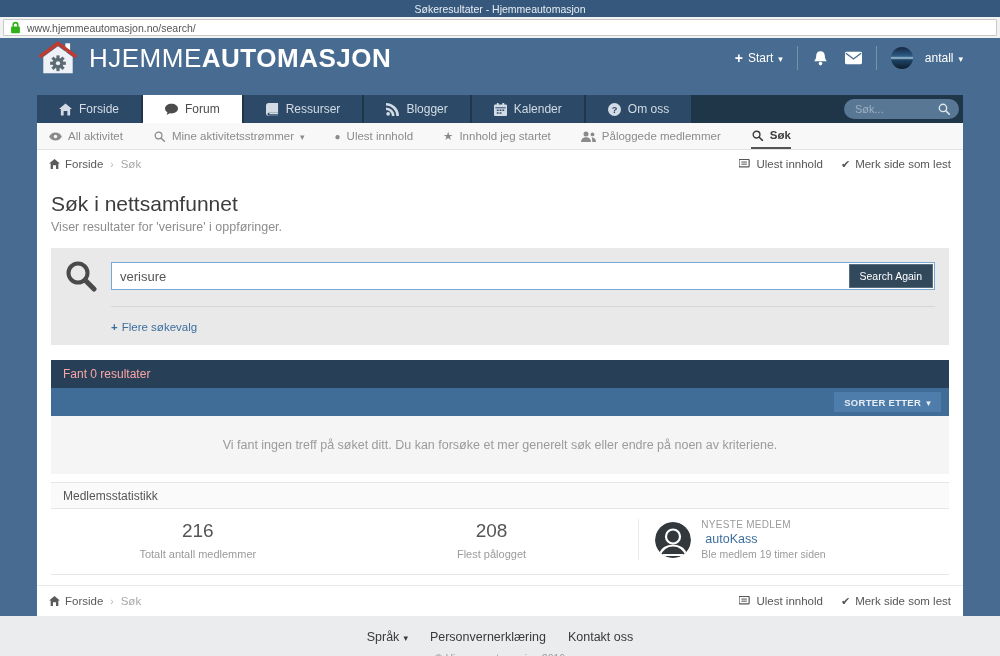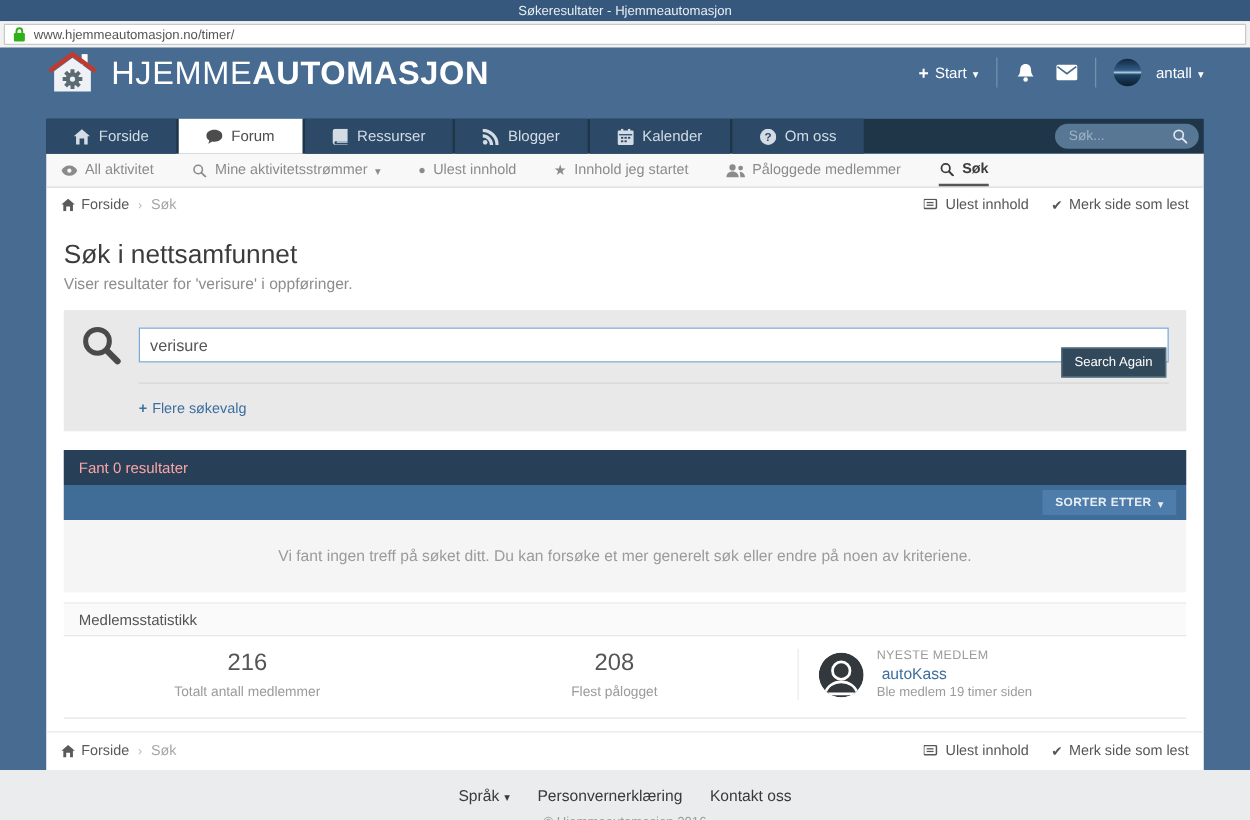--- a/index.html
+++ b/index.html
@@ -71,21 +71,21 @@
   .page-title { font-size:21px; font-weight:400; color:#3c3c3c; }
   .page-sub { font-size:12.5px; color:#8d8d8d; margin-top:4px; }
 
   
   .search-panel { margin:2px 14px 0; background:#e9e9e9; padding:12px 14px 10px; }
   .sp-top { display:flex; align-items:center; gap:14px; }
   .big-mag { width:32px; height:32px; color:#4a4a4a; flex:0 0 auto; }
   .sp-input-wrap { position:relative; flex:1; }
   .sp-input { width:100%; height:28px; border:1px solid #79a8d8; background:#fff;
     font-size:13px; color:#555; padding:0 92px 0 8px; outline:none; font-family:inherit; }
-  .sp-btn { position:absolute; right:2px; top:16px; height:24px; padding:0 10px;
+  .sp-btn { position:absolute; right:2px; top:2px; height:24px; padding:0 10px;
     background:#32495c; border:1px solid #56707f; color:#fff; font-size:10.5px;
     cursor:pointer; font-family:inherit; }
   .sp-divider { border-top:1px solid #d6d6d6; margin:14px 0 10px 46px; }
   .more-link { margin-left:46px; color:#3d6e9e; font-size:11.5px; cursor:pointer;
     display:inline-flex; gap:4px; align-items:center; }
   .more-link .plus2 { font-weight:700; }
 
   
   .results { margin:15px 14px 0; }
   .res-head { height:28px; background:#273f57; color:#fca5a5; font-size:12px;
@@ -126,21 +126,21 @@
 
 <div class="titlebar">
   <span>Søkeresultater - Hjemmeautomasjon</span>
 </div>
 <div class="urlbar">
   <div class="url-input">
     <svg class="lock-ic" viewBox="0 0 12 14">
       <path d="M3.5 6.2V4.2a2.5 2.5 0 0 1 5 0v2" stroke="#2fb117" stroke-width="1.7" fill="none"></path>
       <rect x="1.2" y="5.8" width="9.6" height="7.4" rx="1" fill="#2fb117"></rect>
     </svg>
-    <span>www.hjemmeautomasjon.no/timer/</span>
+    <span>www.hjemmeautomasjon.no/search/</span>
   </div>
 </div>
 
 <div class="page">
 
   <div class="site-header">
     <div class="col header-inner">
       <div class="logo">
         <svg width="42" height="36" viewBox="0 0 40 34">
           <rect x="27" y="3" width="4.5" height="8" fill="#fff"></rect>

